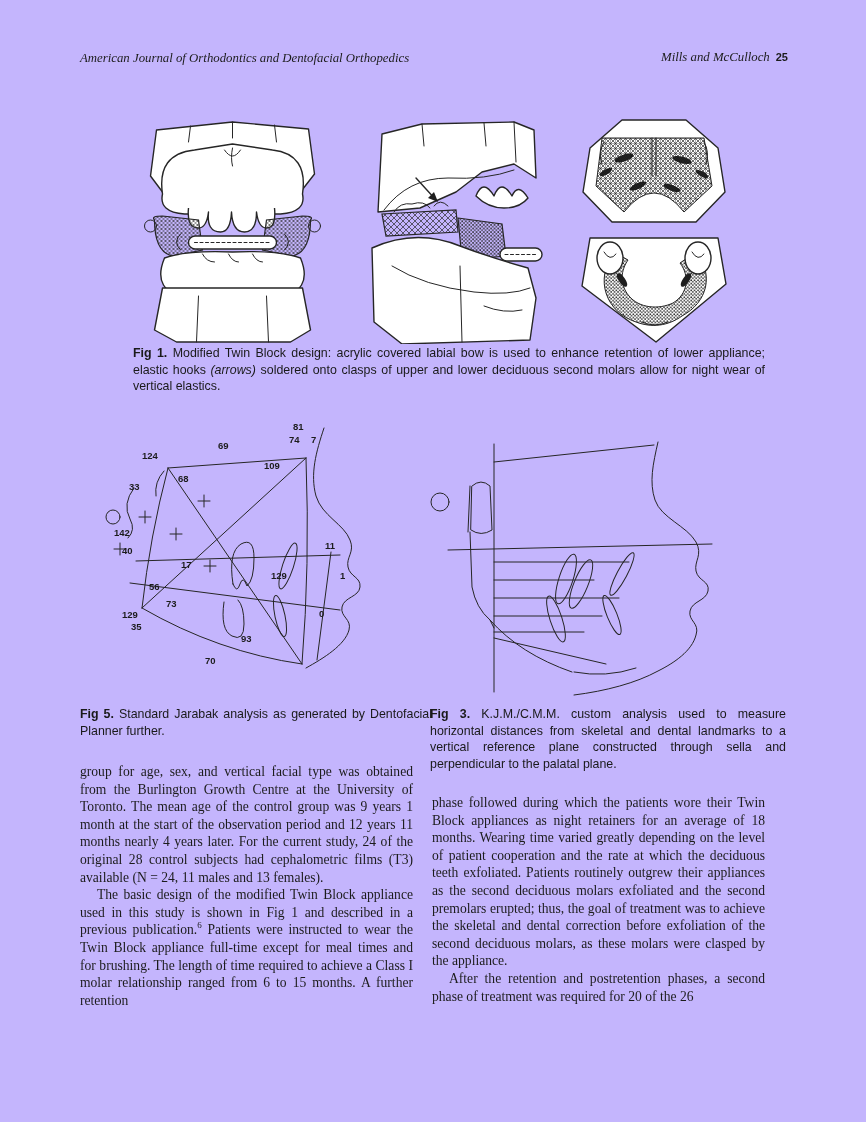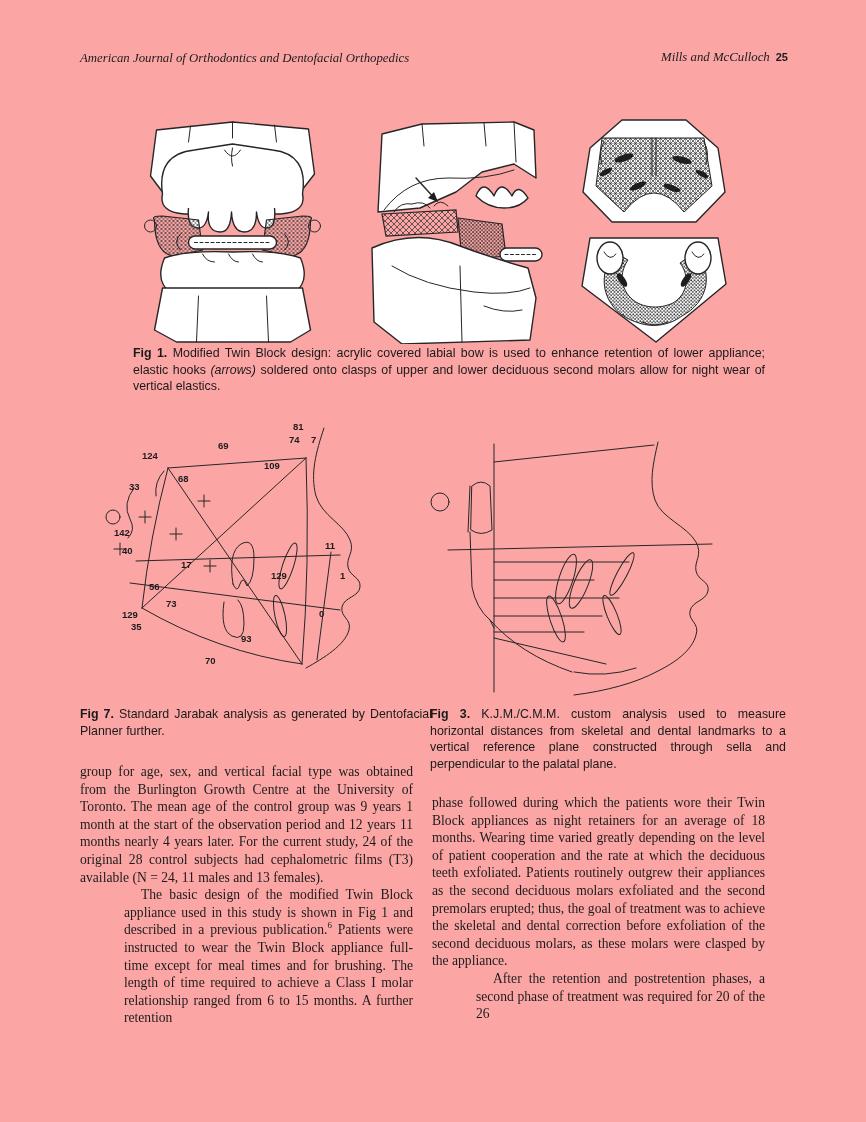--- a/index.html
+++ b/index.html
@@ -1,19 +1,19 @@
 <!DOCTYPE html>
 <html><head>
 <meta charset="utf-8">
 <style>
   * { margin:0; padding:0; box-sizing:border-box; }
   html,body { background:#e8e8e8; }
   .page {
     position:relative; width:866px; height:1122px; margin:0 auto;
-    background:#fca5a5; color:#1c1c1c; overflow:hidden;
+    background:#c4b5fd; color:#1c1c1c; overflow:hidden;
     font-family:"Liberation Serif", serif;
   }
   
   .hdr-left { position:absolute; left:80px; top:50px; font-style:italic; font-size:12.8px; line-height:1.35; }
   .hdr-right { position:absolute; right:78px; top:50px; font-size:12.8px; white-space:nowrap; }
   .hdr-right .authors { font-style:italic; }
   .hdr-right .pageno { font-weight:bold; font-style:normal; font-size:11px; margin-left:6px; font-family:"Liberation Sans", sans-serif; }
 
   
   .fig1-art { position:absolute; left:130px; top:116px; width:600px; height:228px; display:flex; justify-content:space-between; align-items:flex-start; }
@@ -33,21 +33,21 @@
 
   
   .fig2-art { position:absolute; left:78px; top:416px; }
   .fig3-art { position:absolute; left:424px; top:432px; }
   .num { font-family:"Liberation Sans", sans-serif; font-size:9.5px; font-weight:bold; fill:#1c1c1c; }
 
   
   .col { position:absolute; width:333px; font-size:13.6px; line-height:1.295; text-align:justify; }
   .col-left { left:80px; top:763px; }
   .col-right { left:432px; top:794px; }
-  .col p.indent { text-indent:17px;margin-left:44px; }
+  .col p.indent { text-indent:17px; }
   sup { font-size:9px; vertical-align:super; line-height:0; }
 </style>
 </head>
 <body>
 
 <div class="page">
 
   <div class="hdr-left">
     <div>American Journal of Orthodontics and Dentofacial Orthopedics</div>
   </div>
@@ -234,21 +234,21 @@
     <ellipse class="ink-thin" cx="132" cy="187" rx="6" ry="24" transform="rotate(-18 132 187)"></ellipse>
     <ellipse class="ink-thin" cx="198" cy="142" rx="5" ry="24" transform="rotate(28 198 142)"></ellipse>
     <ellipse class="ink-thin" cx="188" cy="183" rx="5" ry="21" transform="rotate(-22 188 183)"></ellipse>
 
     <path class="ink-thin" d="M66,188 Q96,222 148,240 M70,206 L182,232 M150,240 Q182,246 212,236"></path>
 
     <path class="ink-thin" d="M234,10 C229,32 225,50 231,68 C237,86 263,94 272,110 C279,123 270,129 272,139 C274,149 286,149 284,159 C282,169 268,169 266,179 C264,189 276,191 272,203 C268,219 250,231 234,239 C212,251 182,259 150,263"></path>
   </svg>
 
   <div class="caption fig2-caption">
-    <b>Fig 7.</b><span> Standard Jarabak analysis as generated by Dentofacial Planner further.</span>
+    <b>Fig 5.</b><span> Standard Jarabak analysis as generated by Dentofacial Planner further.</span>
   </div>
 
   <div class="caption fig3-caption">
     <b>Fig 3.</b><span> K.J.M./C.M.M. custom analysis used to measure horizontal distances from skeletal and dental landmarks to a vertical reference plane constructed through sella and perpendicular to the palatal plane.</span>
   </div>
 
   <div class="col col-left">
     <p>group for age, sex, and vertical facial type was obtained from the Burlington Growth Centre at the University of Toronto. The mean age of the control group was 9 years 1 month at the start of the observation period and 12 years 11 months nearly 4 years later. For the current study, 24 of the original 28 control subjects had cephalometric films (T3) available (N = 24, 11 males and 13 females).</p>
     <p class="indent"><span>The basic design of the modified Twin Block appliance used in this study is shown in Fig 1 and described in a previous publication.</span><sup>6</sup><span> Patients were instructed to wear the Twin Block appliance full-time except for meal times and for brushing. The length of time required to achieve a Class I molar relationship ranged from 6 to 15 months. A further retention</span></p>
   </div>

